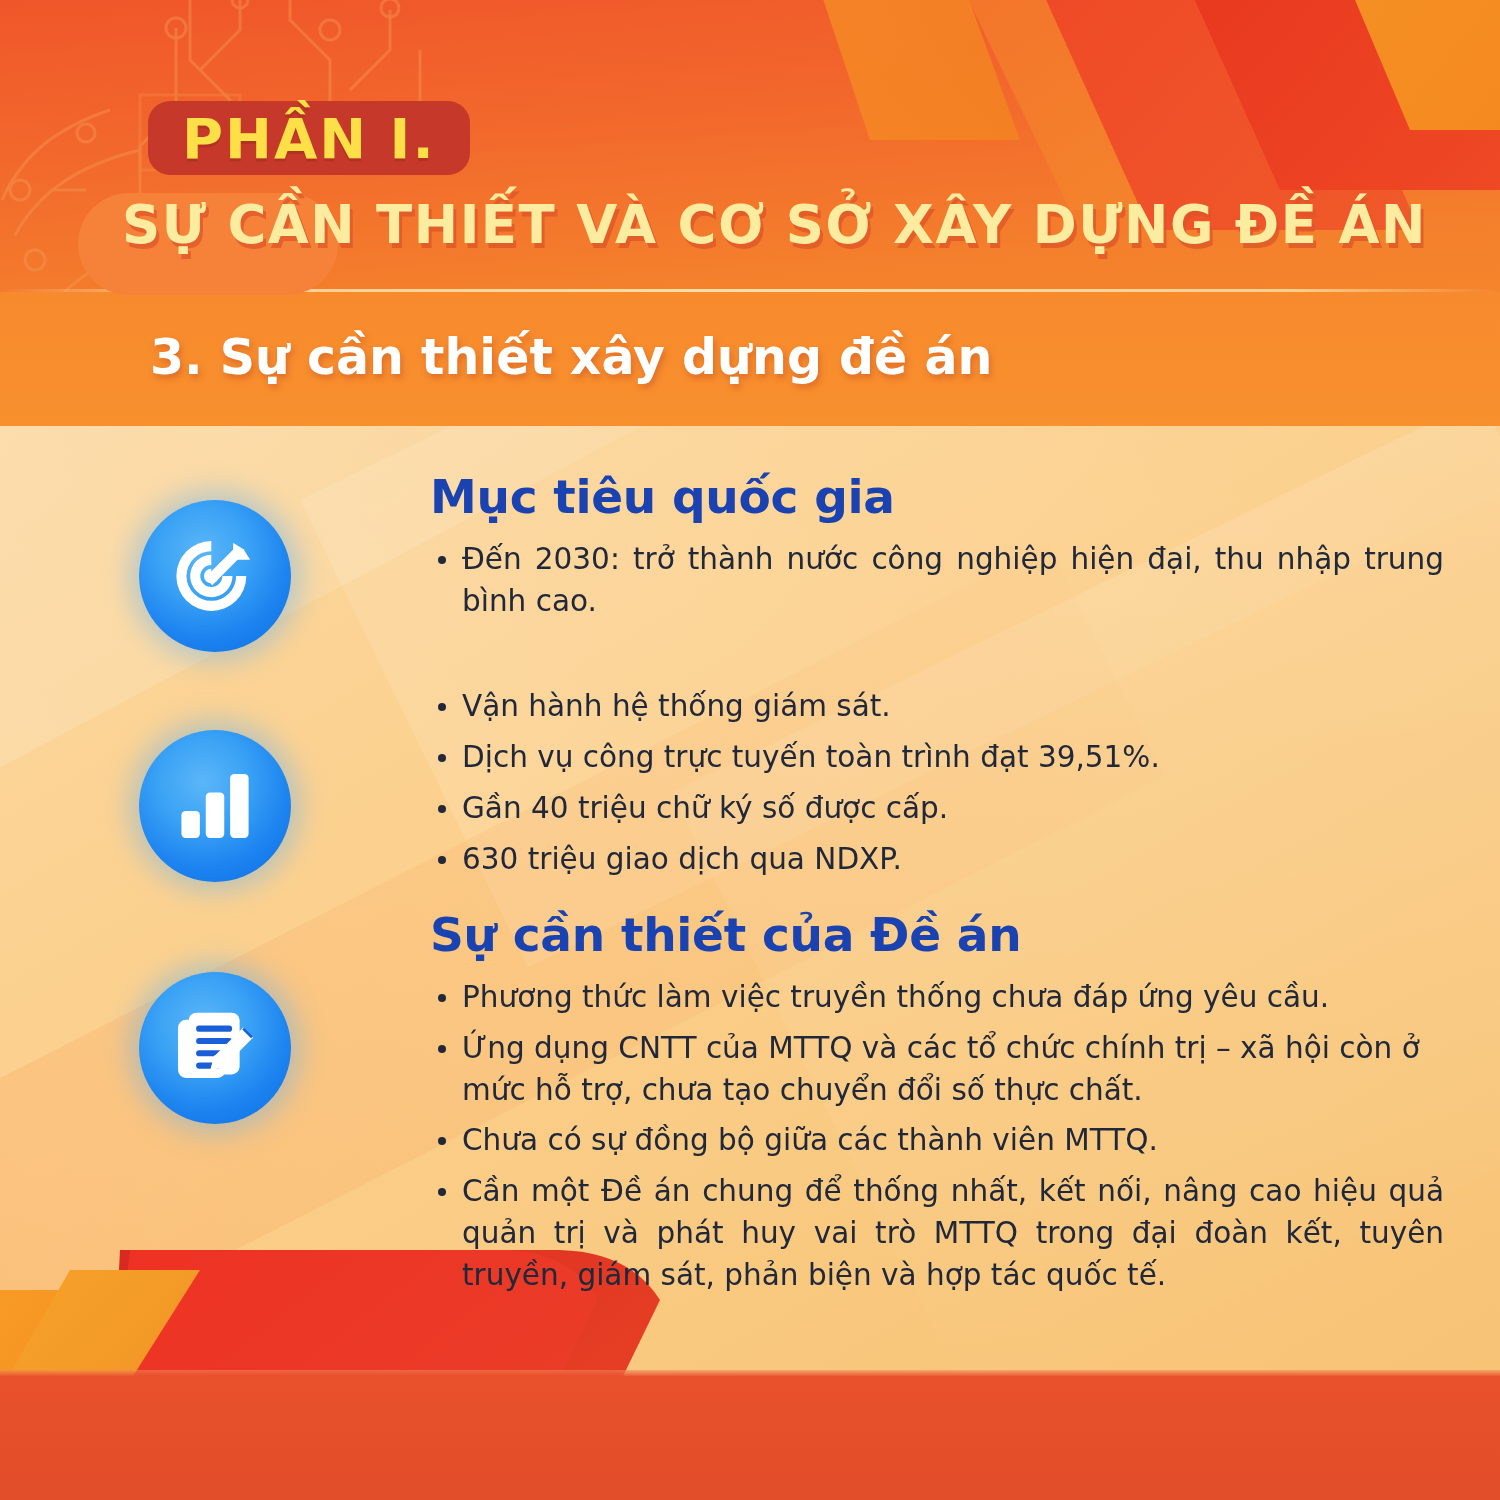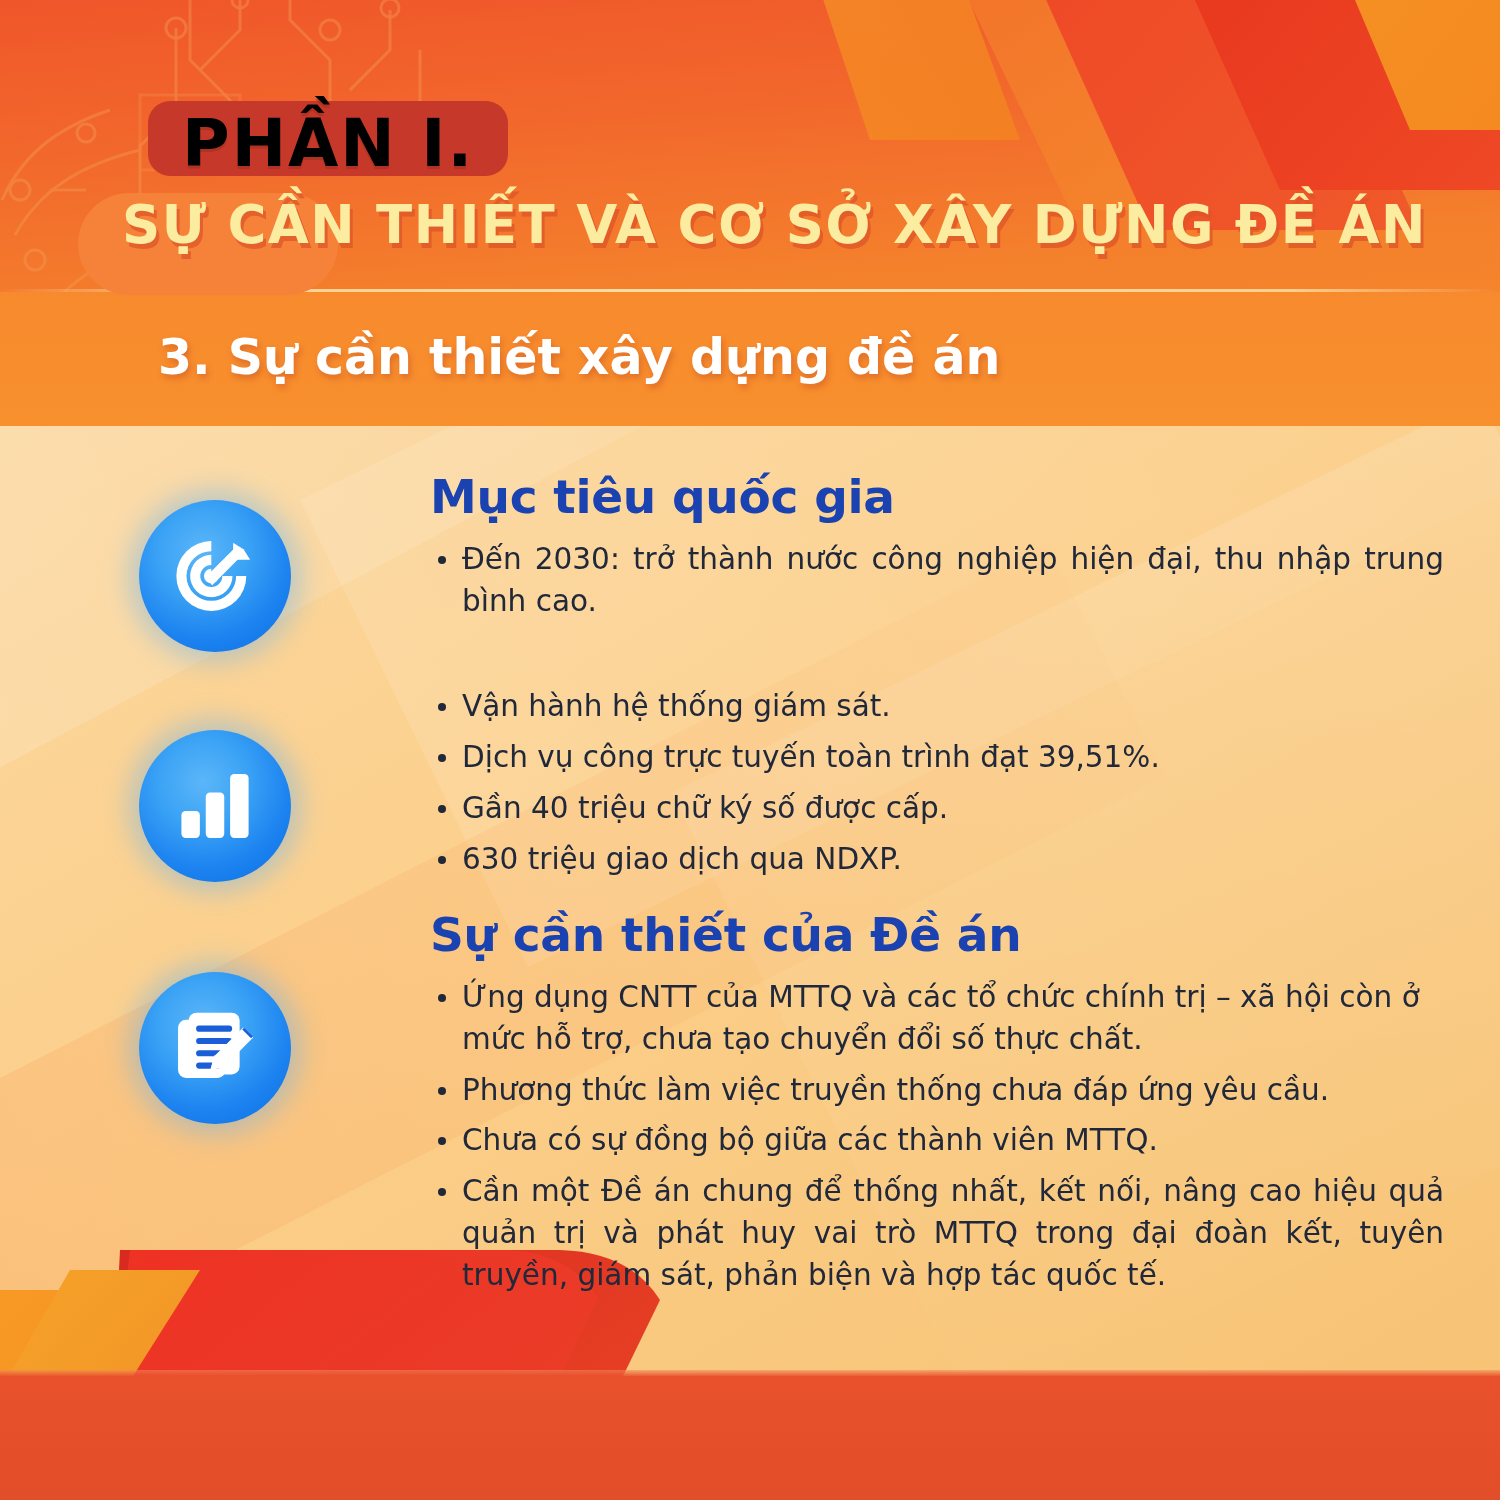--- a/index.html
+++ b/index.html
@@ -116,25 +116,25 @@
   .footer-band-top {
     position: absolute;
     left: 0; bottom: 124px; width: 1500px; height: 6px;
     background: linear-gradient(180deg, rgba(244,141,93,0.55), rgba(232,81,43,0.9));
   }
 
   
   .part-badge {
     position: absolute;
     left: 148px; top: 101px;
-    padding: 10px 34px 0 34px;
+    padding: 10px 34px 8px 34px;
     background: #c6392a;
     border-radius: 22px;
-    color: #000000;
-    font-size: 65px;
+    color: #fde047;
+    font-size: 56px;
     font-weight: 700;
     letter-spacing: 2px;
     line-height: 1;
     font-family: "DejaVu Sans", "Liberation Sans", sans-serif;
     text-shadow: 0 3px 0 rgba(150,40,25,0.45);
     z-index: 6;
   }
 
   .pill {
     position: absolute;
@@ -163,21 +163,20 @@
     position: absolute;
     left: 150px; top: 333px;
     z-index: 5;
     color: #ffffff;
     font-size: 49px;
     font-weight: 700;
     line-height: 1;
     white-space: nowrap;
     font-family: "DejaVu Sans", "Liberation Sans", sans-serif;
     text-shadow: 2px 4px 6px rgba(193,70,30,0.45);
-    margin-left: 8px;
   }
 
   
   .content {
     position: absolute;
     left: 0; top: 426px;
     width: 1500px;
     z-index: 5;
   }
   .block {
@@ -435,22 +434,22 @@
               <path d="M82 28 l10 10 l-32 32 l-14 4 l4 -14 z"></path>
               <path d="M46 74 l14 -4 l-10 -10 z"></path>
             </g>
             <path d="M82 28 l10 10" stroke="#1b5fd8" stroke-width="3"></path>
           </svg>
         </div>
       </div>
       <div class="text-col">
         <h2 class="block-title">Sự cần thiết của Đề án</h2>
         <ul class="bullets">
+          <li>Phương thức làm việc truyền thống chưa đáp ứng yêu cầu.</li>
           <li>Ứng dụng CNTT của MTTQ và các tổ chức chính trị – xã hội còn ở mức hỗ trợ, chưa tạo chuyển đổi số thực chất.</li>
-          <li>Phương thức làm việc truyền thống chưa đáp ứng yêu cầu.</li>
           <li>Chưa có sự đồng bộ giữa các thành viên MTTQ.</li>
           <li class="justify">Cần một Đề án chung để thống nhất, kết nối, nâng cao hiệu quả quản trị và phát huy vai trò MTTQ trong đại đoàn kết, tuyên truyền, giám sát, phản biện và hợp tác quốc tế.</li>
         </ul>
       </div>
     </div>
 
   </div>
 </div>
 
 </body></html>

